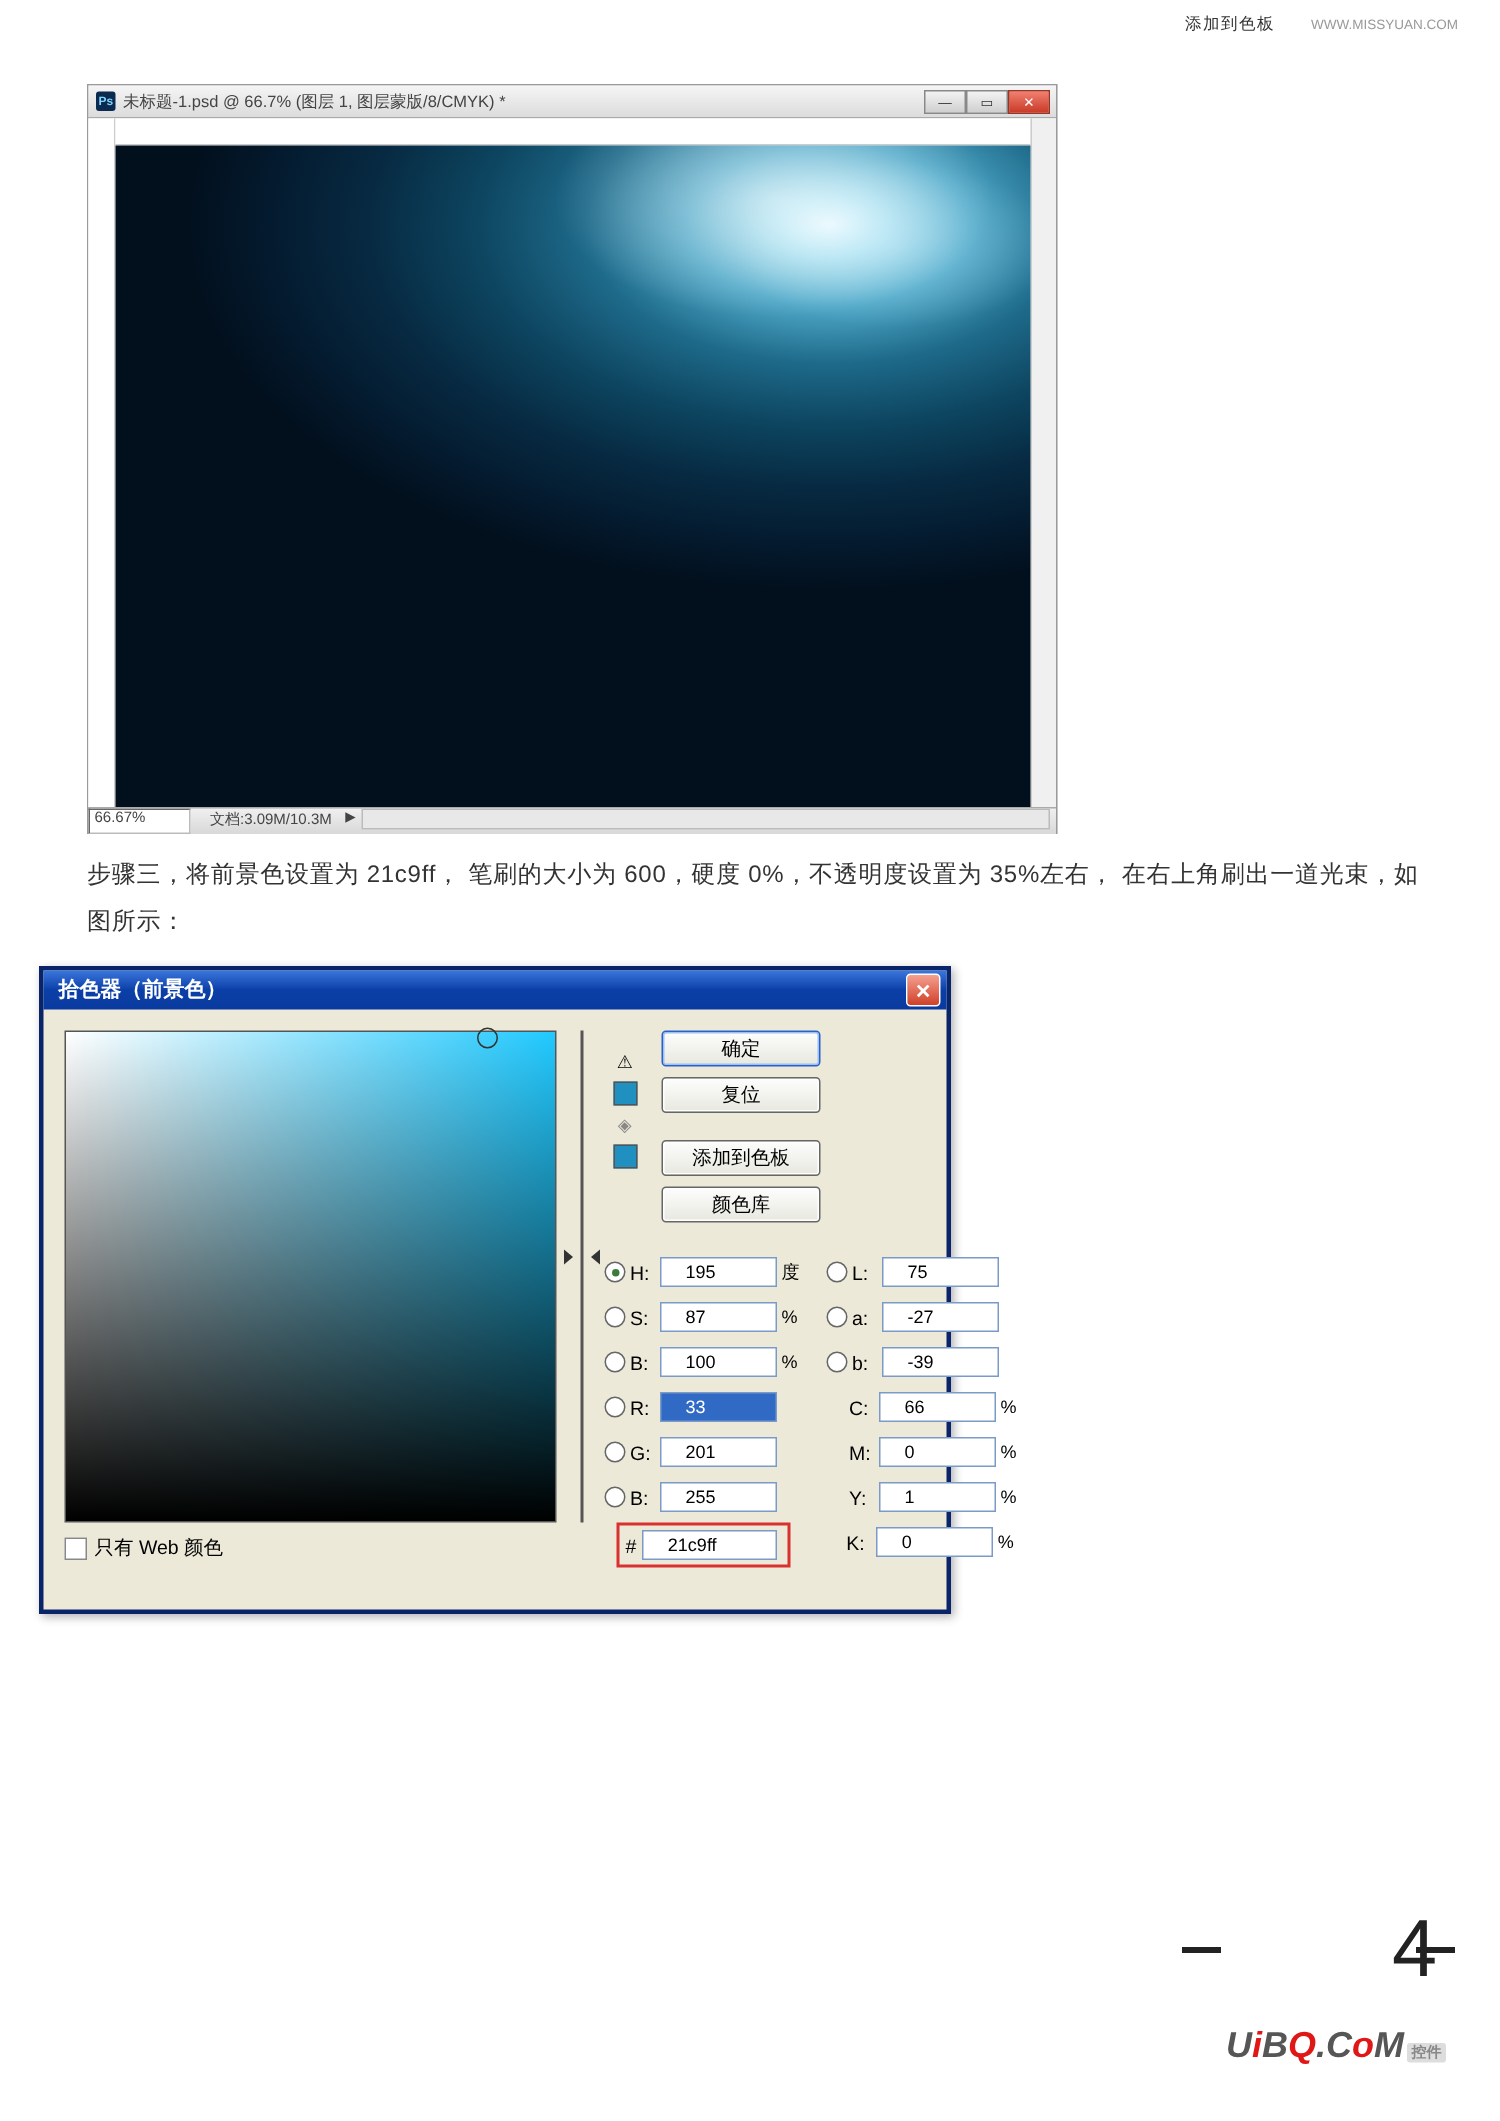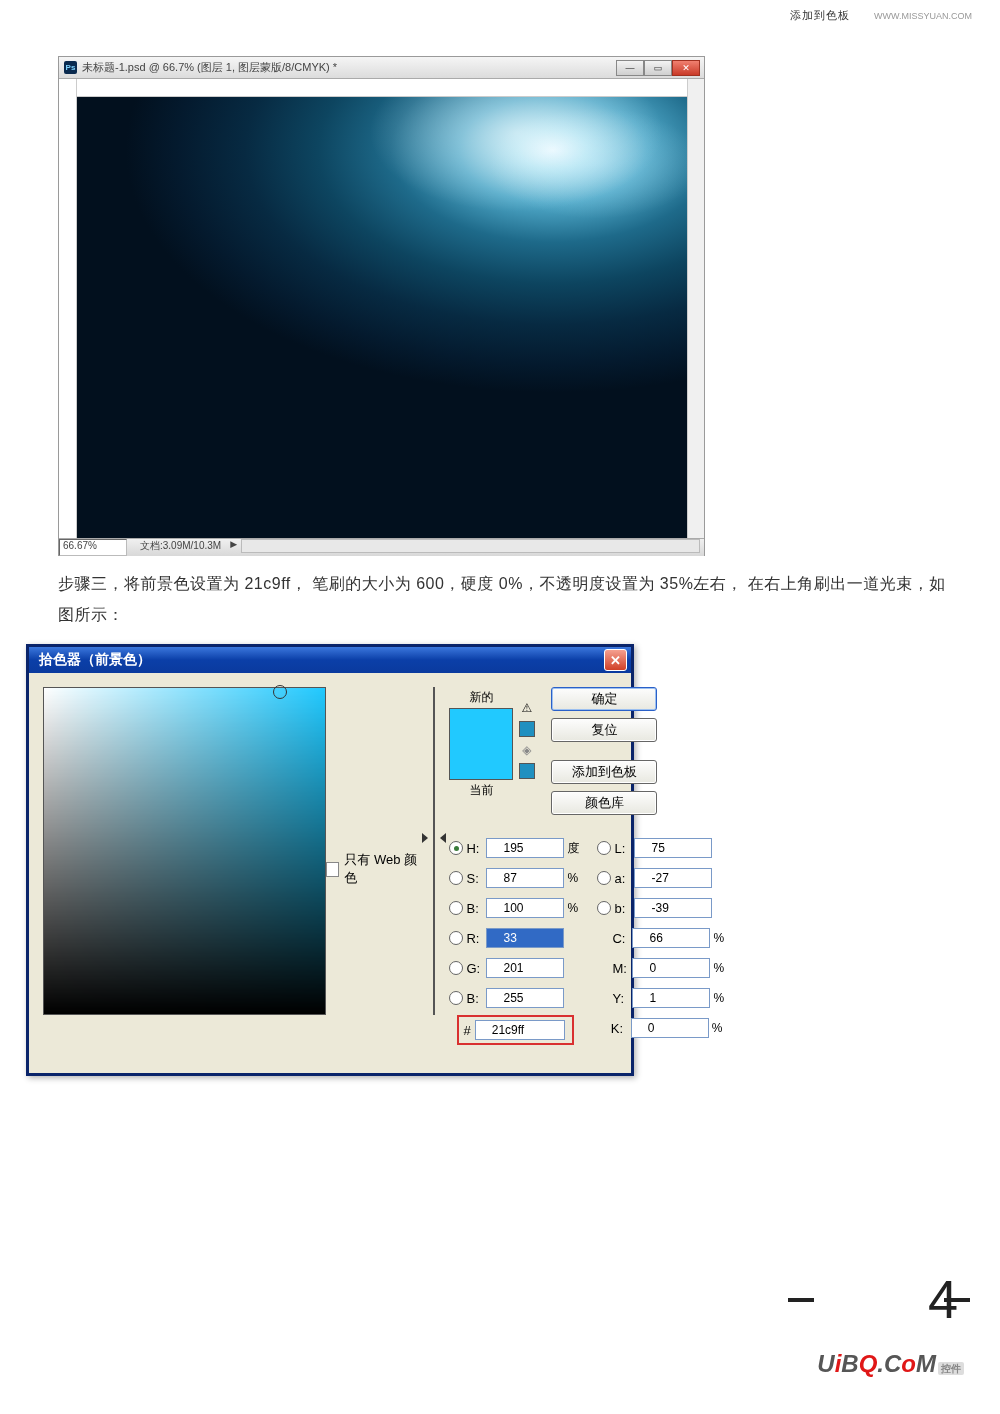--- a/index.html
+++ b/index.html
@@ -26,21 +26,21 @@
   .zoombox{width:60px;background:#fff;border:1px inset #bbb;padding:0 3px;margin-right:8px}
   .docinfo{padding:0 5px}
   .hscroll{flex:1;height:12px;background:#e8e8e8;border:1px solid #bbb;margin:0 4px}
   
   .bodytext{position:absolute;left:58px;top:568px;width:900px;font-size:16px;color:#333;line-height:31px;letter-spacing:0.5px}
   
   .cp{position:absolute;left:26px;top:644px;width:602px;height:426px;border:3px solid #0a246a;background:#ece9d8;box-shadow:2px 2px 6px rgba(0,0,0,0.3)}
   .cptitle{height:26px;background:linear-gradient(#3b77dd,#0b3fa8 50%,#0a3a9e);color:#fff;display:flex;align-items:center;padding-left:10px;font-size:14px;font-weight:bold}
   .cpclose{margin-left:auto;width:21px;height:20px;background:linear-gradient(#f5a090,#d04028);border:1px solid #fff;border-radius:3px;margin-right:4px;display:flex;align-items:center;justify-content:center;color:#fff;font-size:13px;font-weight:bold}
   .cpbody{padding:14px;display:flex}
-  .sqwrap{display:flex;flex-direction:row}
+  .sqwrap{display:flex;flex-direction:column}
   .sq{width:326px;height:326px;border:1px solid #555;position:relative;background:
     linear-gradient(to top, #000 0%, rgba(0,0,0,0) 100%),
     linear-gradient(to right, #fff 0%, #21c9ff 100%);}
   .sqmark{position:absolute;width:12px;height:12px;border:1px solid #333;border-radius:50%;right:38px;top:-3px}
   .webonly{margin-top:8px;font-size:13px;display:flex;align-items:center;gap:5px}
   .webonly .cb{width:13px;height:13px;border:1px solid #888;background:#fff}
   .hue{width:22px;height:326px;margin-left:16px;border:1px solid #555;background:linear-gradient(to bottom,#ff0000 0%,#ff00ff 12%,#8000ff 20%,#0000ff 33%,#00ffff 50%,#00ff00 66%,#80ff00 75%,#ffff00 83%,#ff8000 92%,#ff0000 100%);position:relative}
   .huemark{position:absolute;left:-8px;right:-8px;top:150px;height:0}
   .huemark::before,.huemark::after{content:"";position:absolute;width:0;height:0;border-top:5px solid transparent;border-bottom:5px solid transparent;top:-5px}
   .huemark::before{left:-4px;border-left:6px solid #333}
@@ -133,28 +133,20 @@
         <label class="webonly">
           <span class="cb"></span>
           <span>只有 Web 颜色</span>
         </label>
       </div>
       <div class="hue">
         <div class="huemark"></div>
       </div>
       <div class="rcol">
         <div class="swrow">
-          <div class="swbox">
-            <div class="swlabel">新的</div>
-            <div class="swatch">
-              <div class="sw-new"></div>
-              <div class="sw-cur"></div>
-            </div>
-            <div class="swlabel">当前</div>
-          </div>
           <div class="warncol">
             <div class="warn">⚠</div>
             <div class="minisw"></div>
             <div class="warn" style="color:#888">◈</div>
             <div class="minisw"></div>
           </div>
           <div class="btncol">
             <div class="xpbtn def">确定</div>
             <div class="xpbtn">复位</div>
             <div style="height:4px"></div>

